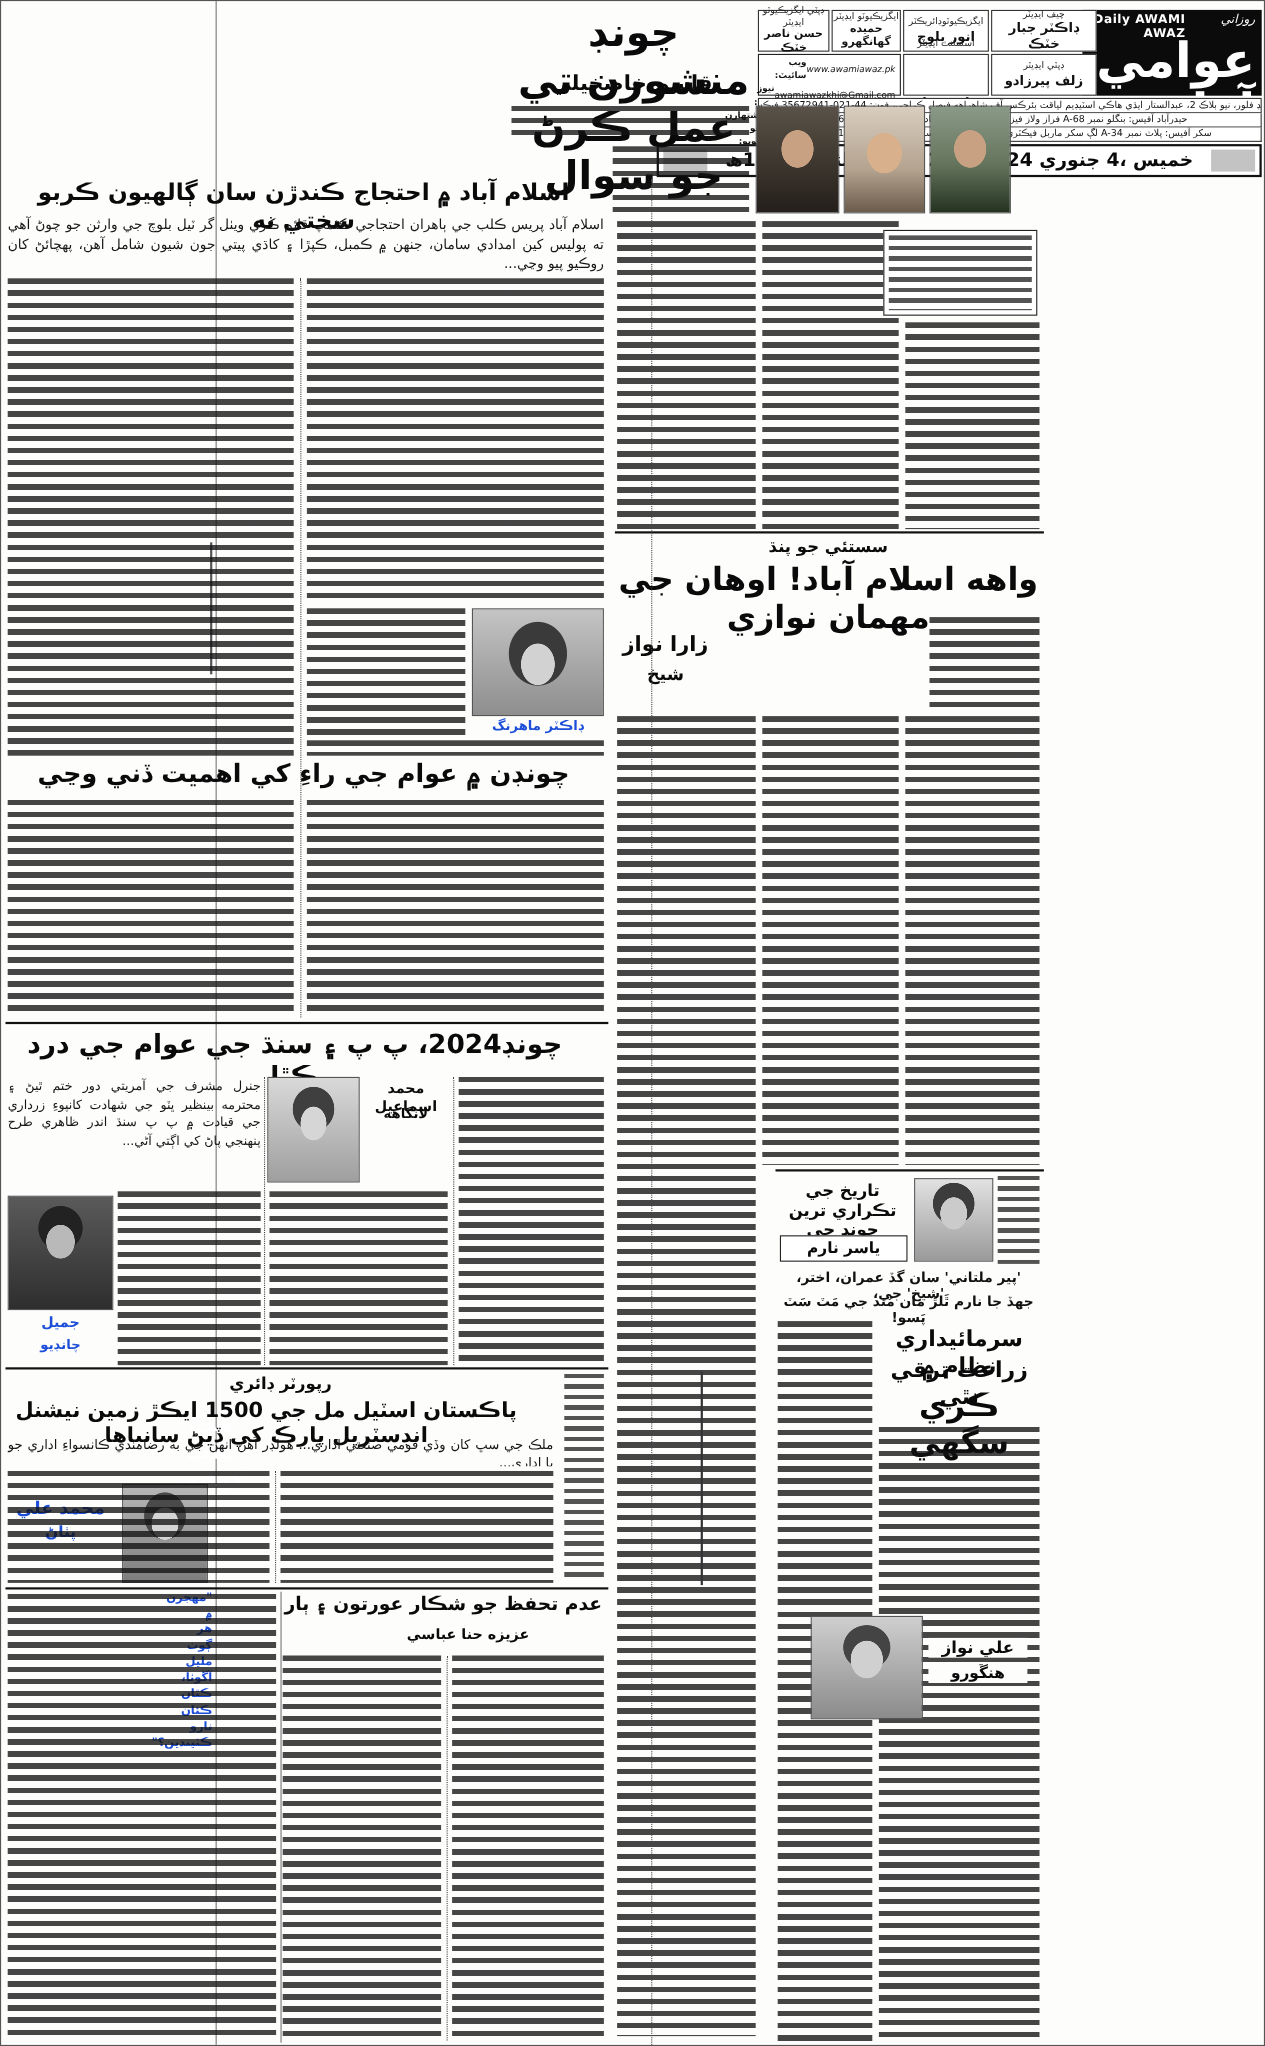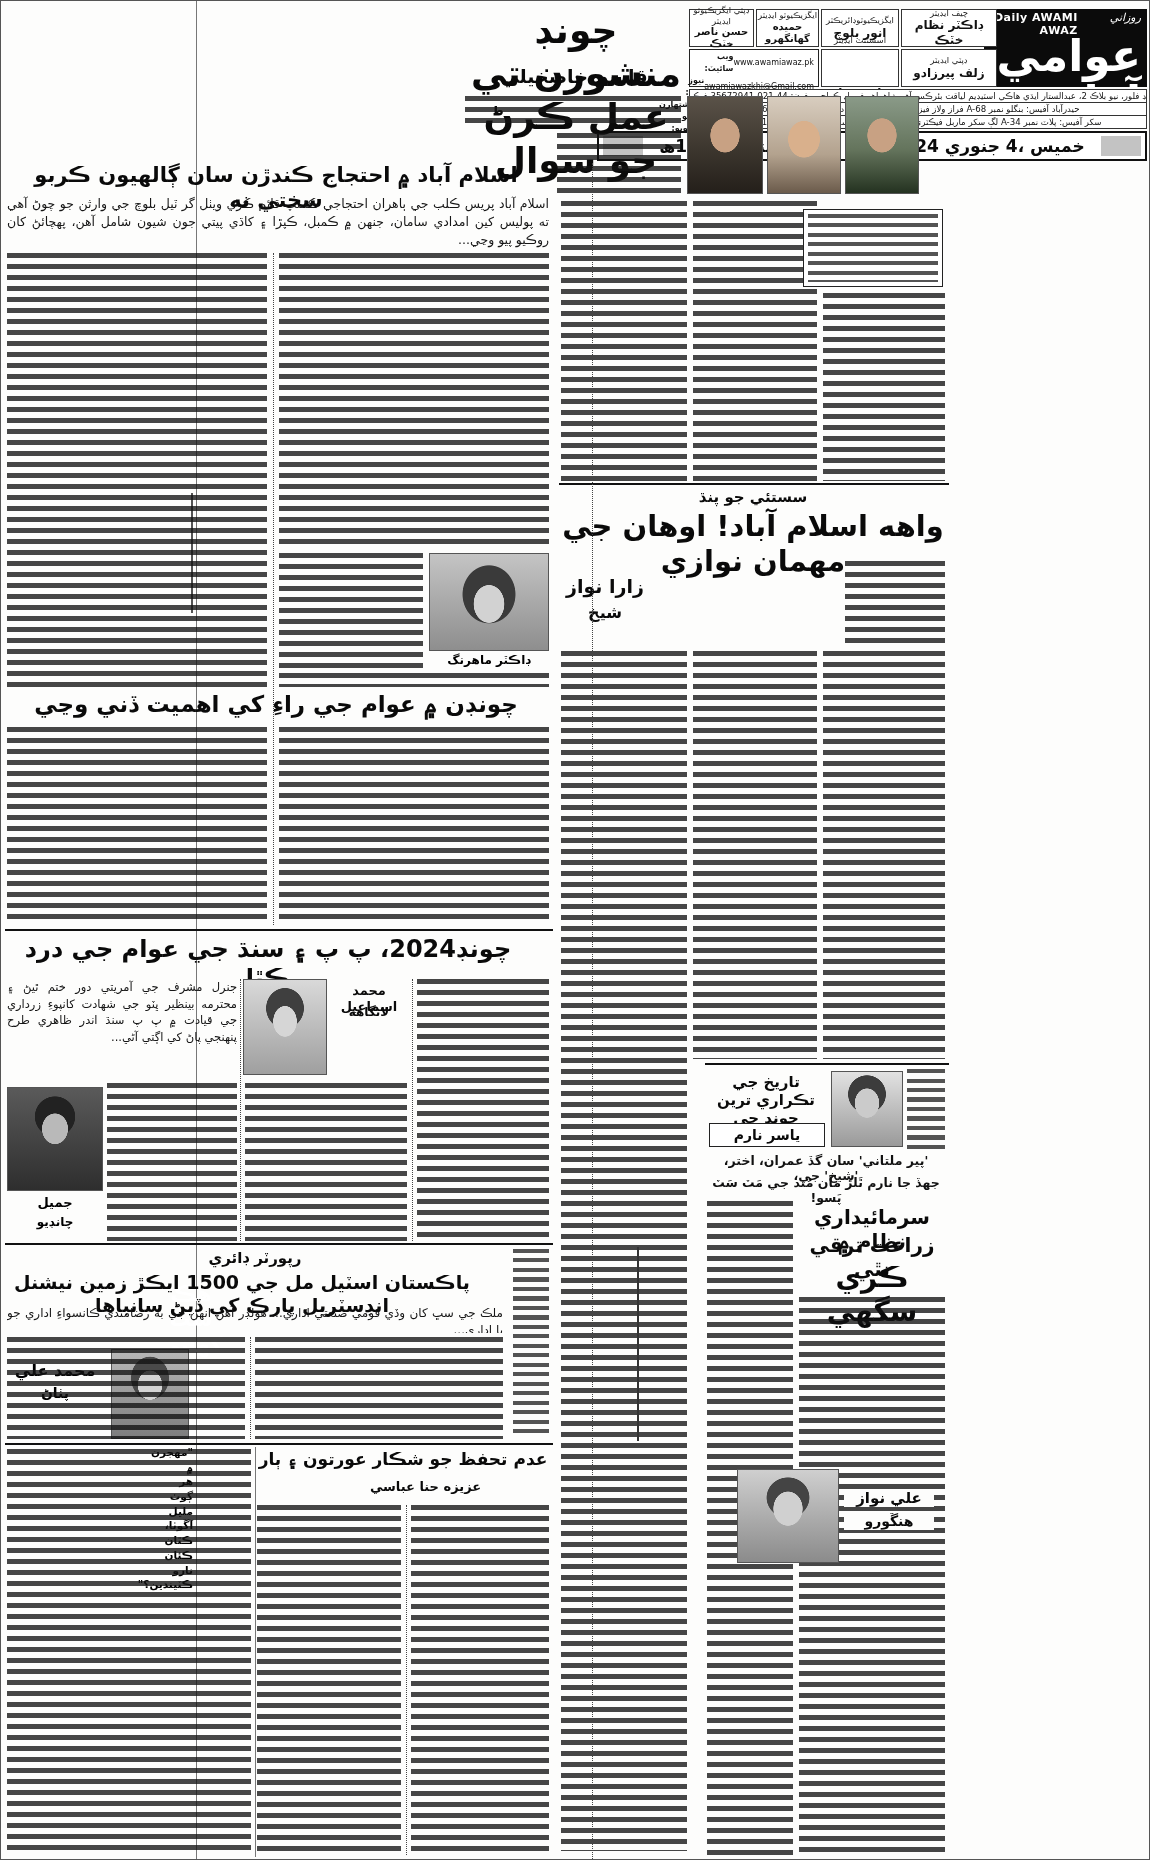--- a/index.html
+++ b/index.html
@@ -12,21 +12,21 @@
   .tx.sm{background-image:repeating-linear-gradient(to bottom,rgba(18,18,18,.72) 0px,rgba(18,18,18,.72) 4px,transparent 4px,transparent 9.5px);}
   .hl{font-weight:bold;color:#0a0a0a;text-align:center;line-height:1.2;}
   .lead{font-size:12px;line-height:1.45;text-align:justify;color:#161616;}
   .vl{border-right:1px solid #777;width:0;}
   .vl2{border-right:2px solid #333;width:0;}
   .vd{border-right:1px dotted #444;width:0;}
   .hr1{border-top:1px solid #333;height:0;}
   .hr2{border-top:2px solid #111;height:0;}
   .box{border:1px solid #222;background:#fff;}
   .ph{border:1px solid #555;}
-  .cap{font-weight:bold;text-align:center;color:#000000;}
+  .cap{font-weight:bold;text-align:center;color:#1d4ed8;}
   .staffbox{border:1px solid #333;display:flex;flex-direction:column;align-items:center;justify-content:center;
             text-align:center;background:#fff;}
   .staffbox .role{font-size:8.5px;color:#222;line-height:1.2;}
   .staffbox .nm{font-size:12px;font-weight:bold;line-height:1.25;}
   .mast{background:#0b0b0b;color:#fff;display:flex;flex-direction:column;align-items:center;justify-content:flex-start;}
   .officerow{border:1px solid #333;border-top:none;font-size:8.6px;display:flex;align-items:center;justify-content:center;
              text-align:center;background:#fff;color:#111;white-space:nowrap;overflow:hidden;}
   .contact-line{display:flex;justify-content:space-between;align-items:center;font-size:8px;line-height:1.5;}
   .contact-line .lbl{font-weight:bold;}
 </style>
@@ -38,21 +38,21 @@
   <div class="abs mast" style="right:2px;left:983px;top:8px;height:78px;padding:2px 6px;">
     <div style="display:flex;width:100%;justify-content:space-between;align-items:flex-start;">
       <span style="font-size:11px;font-style:italic;padding-left:32px;">روزاني</span>
       <span style="font-size:11px;font-weight:bold;letter-spacing:.5px;">Daily AWAMI AWAZ</span>
     </div>
     <div style="font-size:44px;font-weight:bold;line-height:1.05;margin-top:-4px;">عوامي آواز</div>
   </div>
 
   <div class="abs staffbox" style="left:900px;right:152px;top:8px;height:38px;">
     <span class="role">چيف ايڊيٽر</span>
-    <span class="nm">ڊاڪٽر نظام خٽڪ</span>
+    <span class="nm">ڊاڪٽر جبار خٽڪ</span>
   </div>
   <div class="abs staffbox" style="left:820px;width:78px;top:8px;height:38px;">
     <span class="role">ايگزيڪيوٽوڊائريڪٽر</span>
     <span class="nm">انور بلوچ</span>
   </div>
   <div class="abs staffbox" style="left:755px;width:63px;top:8px;height:38px;">
     <span class="role">ايگزيڪيوٽو ايڊيٽر</span>
     <span class="nm" style="font-size:10px;">حميده گهانگهرو</span>
   </div>
   <div class="abs staffbox" style="left:688px;width:65px;top:8px;height:38px;">
@@ -64,21 +64,21 @@
     <span class="role">ڊپٽي ايڊيٽر</span>
     <span class="nm">زلف پيرزادو</span>
   </div>
   <div class="abs staffbox" style="left:820px;width:78px;top:48px;height:38px;gap:41px;">
     <span class="role">اسسٽنٽ ايڊيٽر</span>
     <span class="nm">زرار پيرزادو</span>
   </div>
 
   <div class="abs box" style="left:688px;width:130px;top:48px;height:38px;padding:1px 4px;">
     <div class="contact-line">
-        <span style="direction:ltr;">www.awamiawaz.pk</span>
+        <span style="direction:ltr;font-style:italic;">www.awamiawaz.pk</span>
         <span class="lbl">ويب سائيٽ:</span>
       </div>
     <div class="contact-line">
         <span style="direction:ltr;">awamiawazkhi@Gmail.com</span>
         <span class="lbl">نيوز روم:</span>
       </div>
     <div class="contact-line">
         <span style="direction:ltr;font-size:7px;">marketingawamiawaz@Gmail.com</span>
         <span class="lbl">اشتهارن جو موبو:</span>
       </div>

